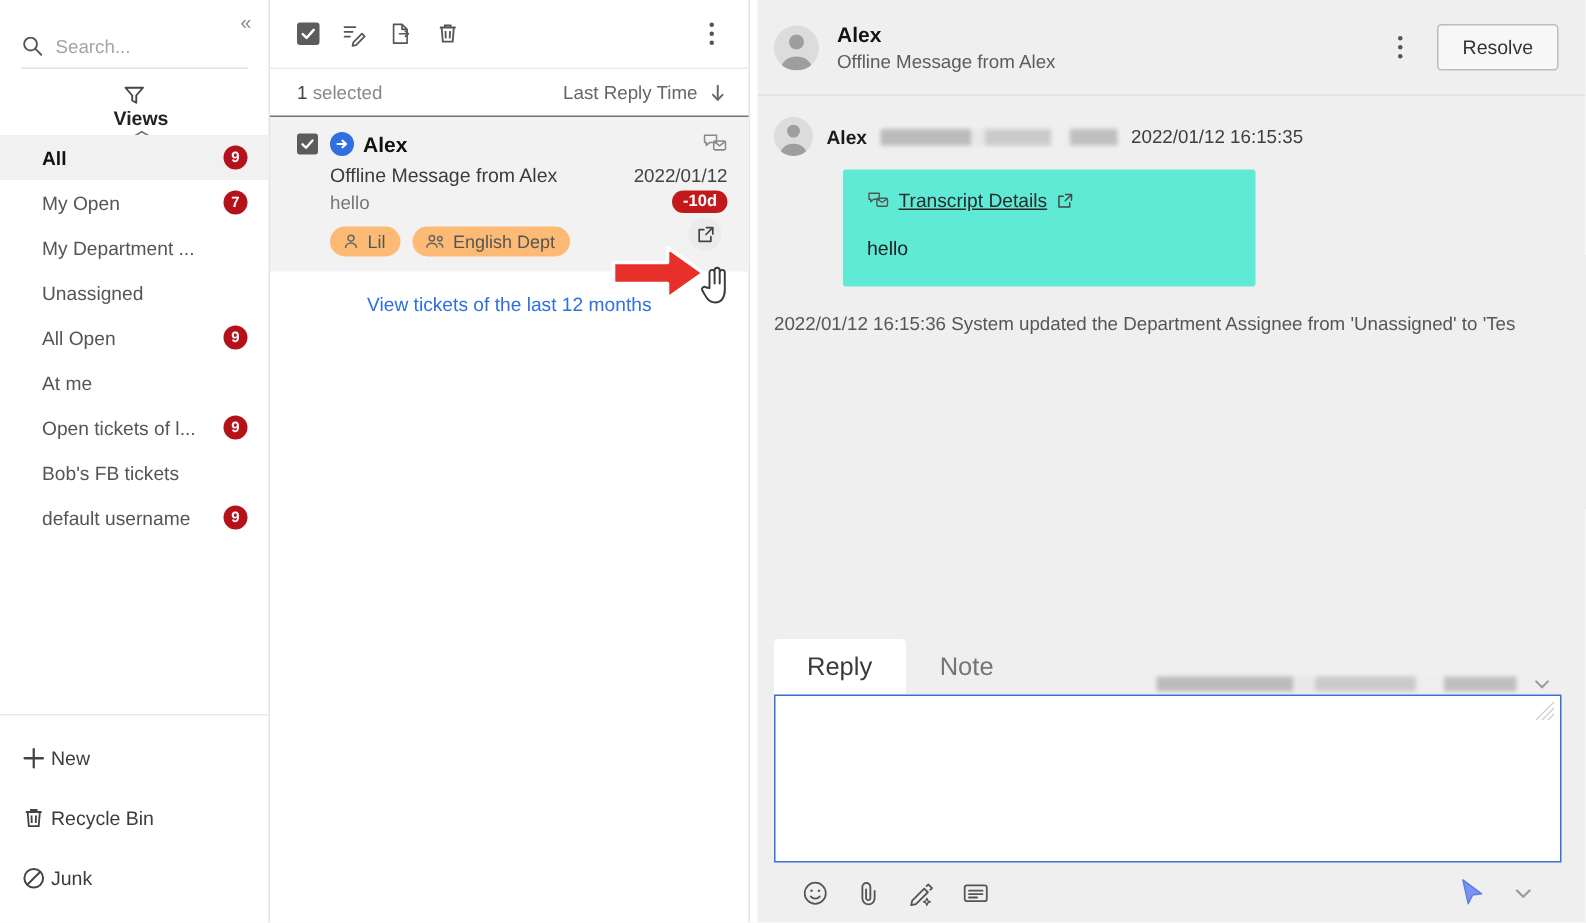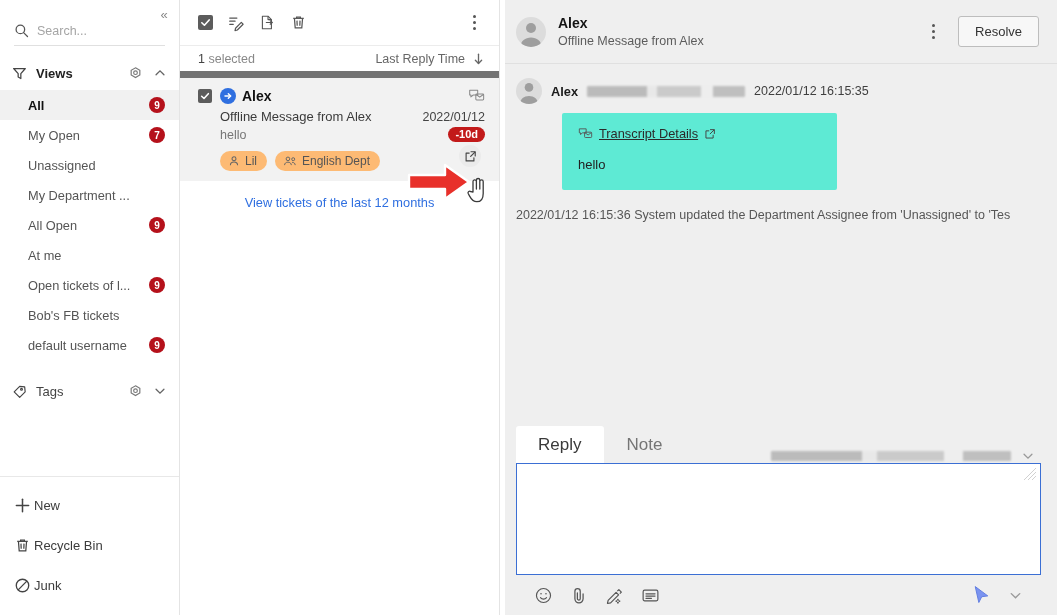--- a/index.html
+++ b/index.html
@@ -42,21 +42,21 @@
     padding-left: 8px; font-family: "Liberation Sans", sans-serif;
   }
   .search-input::placeholder { color: #a5a5a5; }
   .ico { display: inline-flex; align-items: center; justify-content: center; }
   .ico svg { display: block; }
 
   .section-head {
     display: flex; align-items: center;
     height: 34px; padding: 0 12px 0 12px;
     margin-top: 10px;
-    font-size: 13px; color: #222; font-weight: bold;
+    font-size: 13px; color: #222; font-weight: bold; flex-direction: column;
   }
   .section-head .s-label { flex: 1; margin-left: 9px; }
   .section-head .s-act { margin-left: 10px; color: #777; }
 
   .nav-list { display: flex; flex-direction: column; }
   .nav-item {
     display: flex; align-items: center;
     height: 30px; padding: 0 14px 0 28px;
     font-size: 12.8px; color: #555; cursor: pointer;
   }
@@ -93,21 +93,21 @@
   .tb-spacer { flex: 1; }
   .chk {
     width: 15px; height: 15px; border-radius: 2px;
     background: #5c5c5c; display: inline-flex;
     align-items: center; justify-content: center; cursor: pointer;
   }
   .list-subbar {
     height: 32px; display: flex; align-items: center;
     padding: 0 14px 0 18px;
     font-size: 12.5px; color: #888;
-    border-bottom: 7px solid #737373;
+    border-bottom: 1px solid #737373;
   }
   .sel-count { flex: 1; }
   .sel-count b { color: #444; font-weight: normal; }
   .sort-ctl { display: flex; align-items: center; gap: 7px; color: #666; cursor: pointer; }
 
   .ticket {
     background: #f2f2f2;
     padding: 10px 14px 10px 18px;
     position: relative;
     cursor: pointer;
@@ -302,24 +302,24 @@
     <div class="nav-list">
       <div class="nav-item active">
         <span class="n-label">All</span>
         <span class="badge">9</span>
       </div>
       <div class="nav-item">
         <span class="n-label">My Open</span>
         <span class="badge">7</span>
       </div>
       <div class="nav-item">
+        <span class="n-label">My Department ...</span>
+      </div>
+      <div class="nav-item">
         <span class="n-label">Unassigned</span>
-      </div>
-      <div class="nav-item">
-        <span class="n-label">My Department ...</span>
       </div>
       <div class="nav-item">
         <span class="n-label">All Open</span>
         <span class="badge">9</span>
       </div>
       <div class="nav-item">
         <span class="n-label">At me</span>
       </div>
       <div class="nav-item">
         <span class="n-label">Open tickets of l...</span>
@@ -327,40 +327,20 @@
       </div>
       <div class="nav-item">
         <span class="n-label">Bob's FB tickets</span>
       </div>
       <div class="nav-item">
         <span class="n-label">default username</span>
         <span class="badge">9</span>
       </div>
     </div>
 
-    <div class="section-head" style="margin-top:14px">
-      <span class="ico">
-        <svg width="15" height="15" viewBox="0 0 18 18" fill="none" stroke="#444" stroke-width="1.4" stroke-linejoin="round">
-          <path d="M2.6 9.4l6.6-6.6 6 .6.6 6-6.6 6.6z"></path>
-            <circle cx="11.4" cy="6.4" r="1.1"></circle>
-        </svg>
-      </span>
-      <span class="s-label" style="font-weight:normal;color:#444">Tags</span>
-      <span class="s-act ico">
-        <svg width="15" height="15" viewBox="0 0 18 18" fill="none" stroke="#777" stroke-width="1.4">
-          <path d="M9 2.2l5.2 3v5.6L9 13.8 3.8 10.8V5.2z"></path>
-            <circle cx="9" cy="8" r="2.2"></circle>
-        </svg>
-      </span>
-      <span class="s-act ico">
-        <svg width="14" height="14" viewBox="0 0 16 16" fill="none" stroke="#666" stroke-width="1.5" stroke-linecap="round">
-          <polyline points="3.5,6 8,10.5 12.5,6"></polyline>
-        </svg>
-      </span>
-    </div>
 
     <div class="sidebar-spacer"></div>
 
     <div class="sidebar-bottom">
       <div class="bottom-item">
         <span class="ico">
           <svg width="17" height="17" viewBox="0 0 18 18" stroke="#444" stroke-width="1.6" stroke-linecap="round">
             <line x1="9" y1="2.5" x2="9" y2="15.5"></line>
               <line x1="2.5" y1="9" x2="15.5" y2="9"></line>
           </svg>

